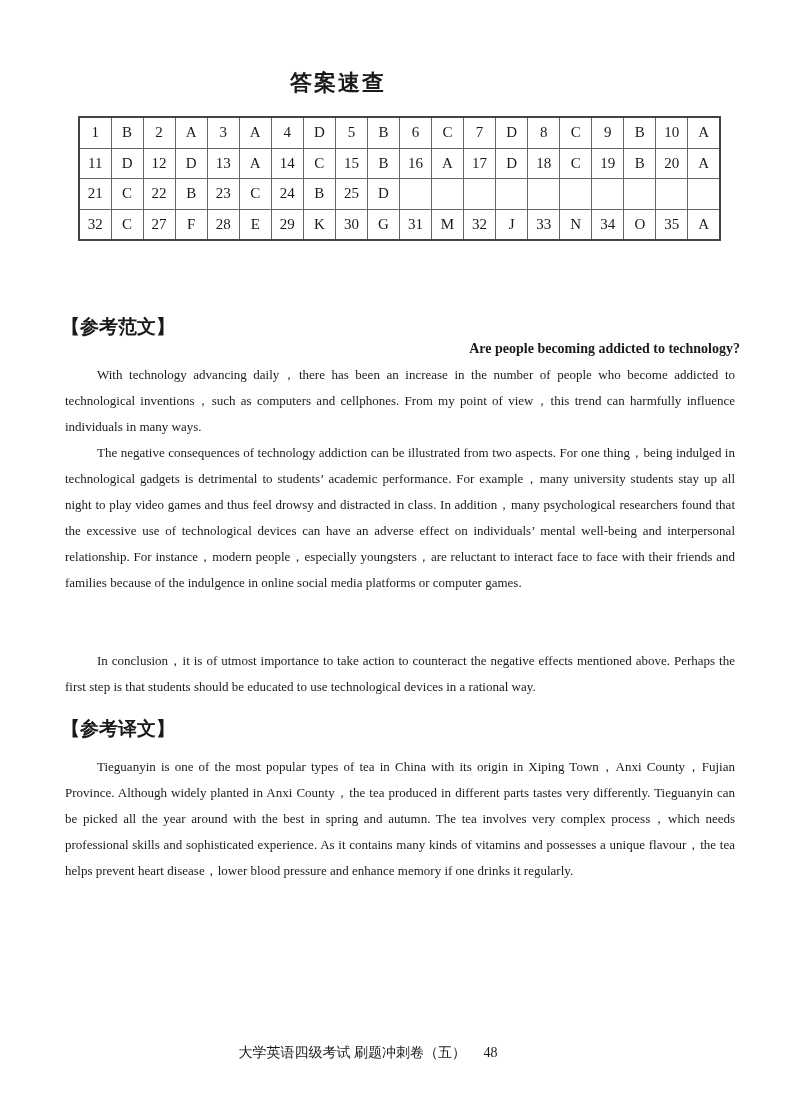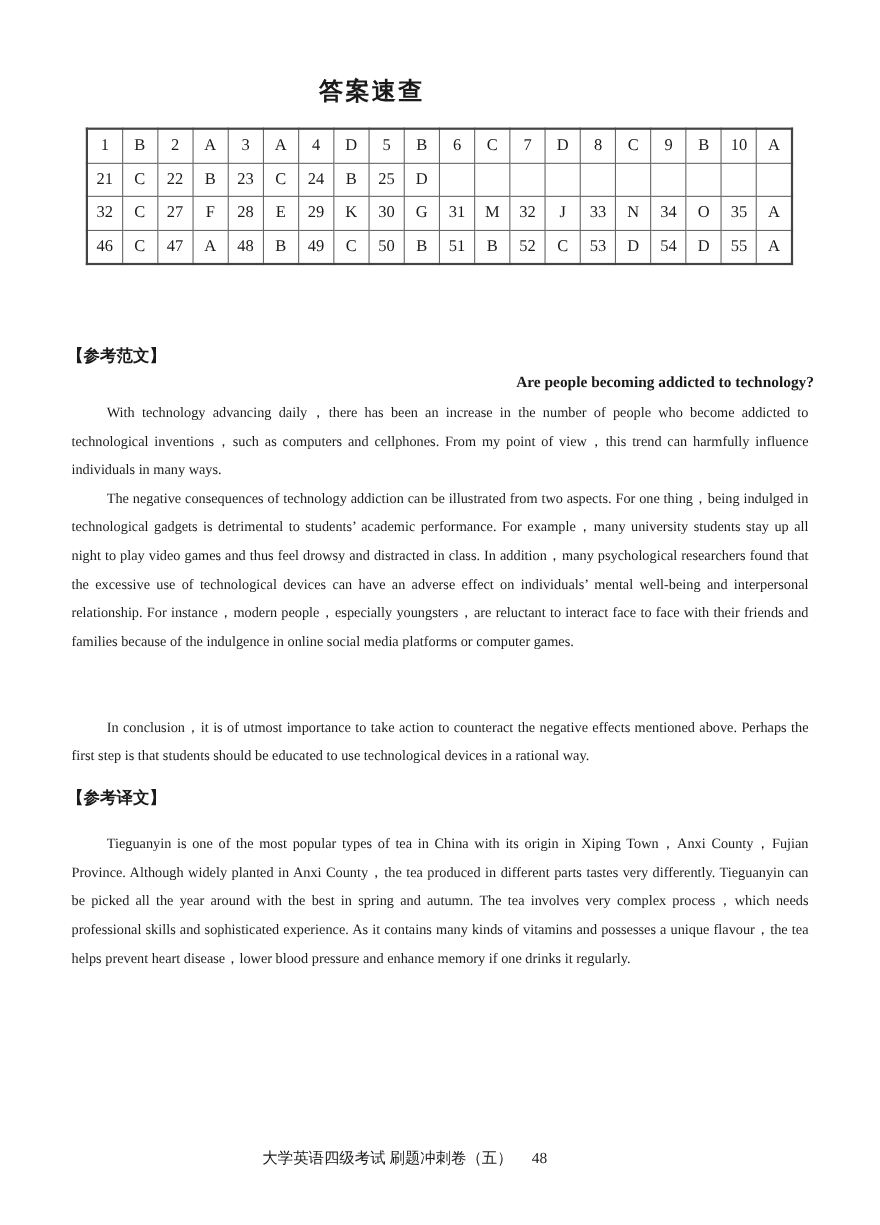--- a/index.html
+++ b/index.html
@@ -5,21 +5,21 @@
   html, body { margin: 0; padding: 0; background: #ffffff; }
   body { width: 800px; height: 1114px; position: relative; overflow: hidden;
          font-family: "Liberation Serif", "DejaVu Serif", serif; color: #1a1a1a; }
   .title { position: absolute; top: 68px; left: 0; width: 676px; text-align: center;
            font-family: "DejaVu Sans", sans-serif; font-weight: bold; font-size: 22px; letter-spacing: 2px; }
   table.answers { position: absolute; top: 116px; left: 78px; width: 643px;
                   border-collapse: collapse; border: 2px solid #444; }
   table.answers td { border: 1px solid #666; height: 29.5px; text-align: center;
                      font-size: 15px; padding: 0; width: 5%; }
   .section-head { position: absolute; left: 61px; font-family: "DejaVu Sans", sans-serif;
-                  font-weight: bold; font-size: 15px; }
+                  font-weight: bold; font-size: 19px; }
   .essay-title { position: absolute; top: 341px; left: 0; width: 740px; text-align: right;
                  font-weight: bold; font-size: 14px; }
   .para { position: absolute; left: 65px; width: 670px; font-size: 13px; line-height: 26px;
           text-align: justify; text-indent: 32px; margin: 0; }
   .footer { position: absolute; top: 1044px; left: 0; width: 736px; text-align: center;
             font-size: 14px; }
 </style>
 </head>
 <body>
 
@@ -40,20 +40,42 @@
         <td>B</td>
         <td>6</td>
         <td>C</td>
         <td>7</td>
         <td>D</td>
         <td>8</td>
         <td>C</td>
         <td>9</td>
         <td>B</td>
         <td>10</td>
+        <td>A</td>
+      </tr>
+      <tr>
+        <td>11</td>
+        <td>D</td>
+        <td>12</td>
+        <td>D</td>
+        <td>13</td>
+        <td>A</td>
+        <td>14</td>
+        <td>C</td>
+        <td>15</td>
+        <td>B</td>
+        <td>16</td>
+        <td>A</td>
+        <td>17</td>
+        <td>D</td>
+        <td>18</td>
+        <td>C</td>
+        <td>19</td>
+        <td>B</td>
+        <td>20</td>
         <td>A</td>
       </tr>
       <tr>
         <td>21</td>
         <td>C</td>
         <td>22</td>
         <td>B</td>
         <td>23</td>
         <td>C</td>
         <td>24</td>
@@ -86,42 +108,20 @@
         <td>M</td>
         <td>32</td>
         <td>J</td>
         <td>33</td>
         <td>N</td>
         <td>34</td>
         <td>O</td>
         <td>35</td>
         <td>A</td>
       </tr>
-      <tr>
-        <td>46</td>
-        <td>C</td>
-        <td>47</td>
-        <td>A</td>
-        <td>48</td>
-        <td>B</td>
-        <td>49</td>
-        <td>C</td>
-        <td>50</td>
-        <td>B</td>
-        <td>51</td>
-        <td>B</td>
-        <td>52</td>
-        <td>C</td>
-        <td>53</td>
-        <td>D</td>
-        <td>54</td>
-        <td>D</td>
-        <td>55</td>
-        <td>A</td>
-      </tr>
     </tbody>
 </table>
 
 <div class="section-head" style="top:314px">【参考范文】</div>
 <div class="essay-title">Are people becoming addicted to technology?</div>
 
 <p class="para" style="top:362px">With technology advancing daily，there has been an increase in the number of people who become addicted to technological inventions，such as computers and cellphones. From my point of view，this trend can harmfully influence individuals in many ways.</p>
 <p class="para" style="top:440px">The negative consequences of technology addiction can be illustrated from two aspects. For one thing，being indulged in technological gadgets is detrimental to students’ academic performance. For example，many university students stay up all night to play video games and thus feel drowsy and distracted in class. In addition，many psychological researchers found that the excessive use of technological devices can have an adverse effect on individuals’ mental well-being and interpersonal relationship. For instance，modern people，especially youngsters，are reluctant to interact face to face with their friends and families because of the indulgence in online social media platforms or computer games.</p>
 <p class="para" style="top:648px">In conclusion，it is of utmost importance to take action to counteract the negative effects mentioned above. Perhaps the first step is that students should be educated to use technological devices in a rational way.</p>
 

